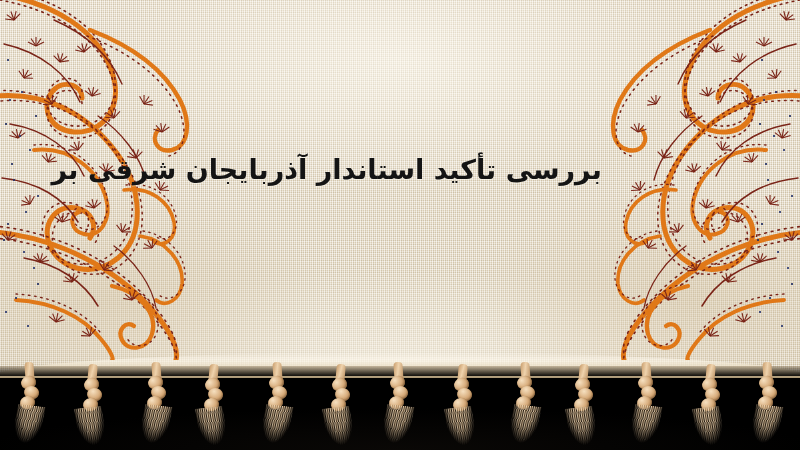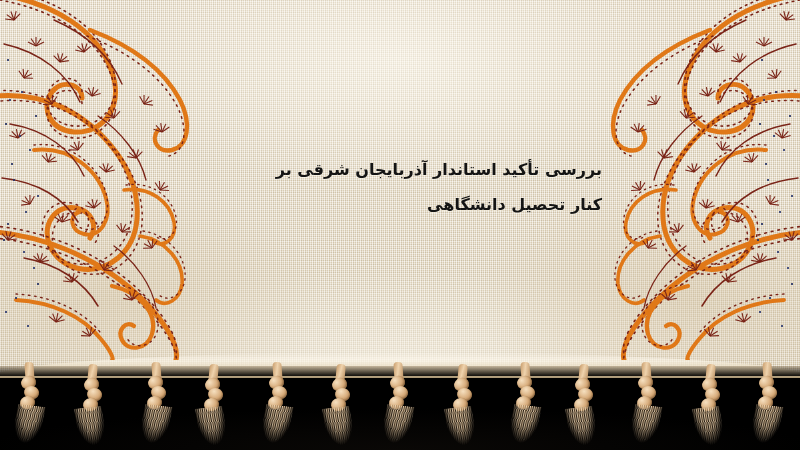--- a/index.html
+++ b/index.html
@@ -173,21 +173,21 @@
   .title-block {
     position: absolute;
     left: 190px;
     top: 152px;
     width: 412px;
     text-align: right;
     direction: rtl;
     color: #141414;
     font-family: "DejaVu Sans", sans-serif;
     font-weight: 700;
-    font-size: 16px;
+    font-size: 27px;
     line-height: 35px;
     letter-spacing: 0px;
     text-shadow: 0 1px 0 rgba(255,250,238,0.45);
   }
   .title-block .ln { display: block; white-space: nowrap; }
 </style>
 </head>
 <body>
 
 <div id="stage">
@@ -361,21 +361,20 @@
         <use href="#fan" x="20" y="20" transform="rotate(-20 20 20)"></use>
       </g>
     </svg>
   </div>
 
   <div class="speck left"></div>
   <div class="speck right"></div>
 
   <div class="title-block">
     <span class="ln">بررسی تأکید استاندار آذربایجان شرقی بر</span>
-    <span class="ln">کنار تحصیل دانشگاهی</span>
   </div>
 
   <div class="fringe-layer">
       <div class="tassel" style="left: 11.7692px; top: 0px;">
         <div class="cord"></div>
         <div class="knot k1"></div>
         <div class="knot k2"></div>
         <div class="knot k3"></div>
         <div class="skirt"></div>
       </div>

